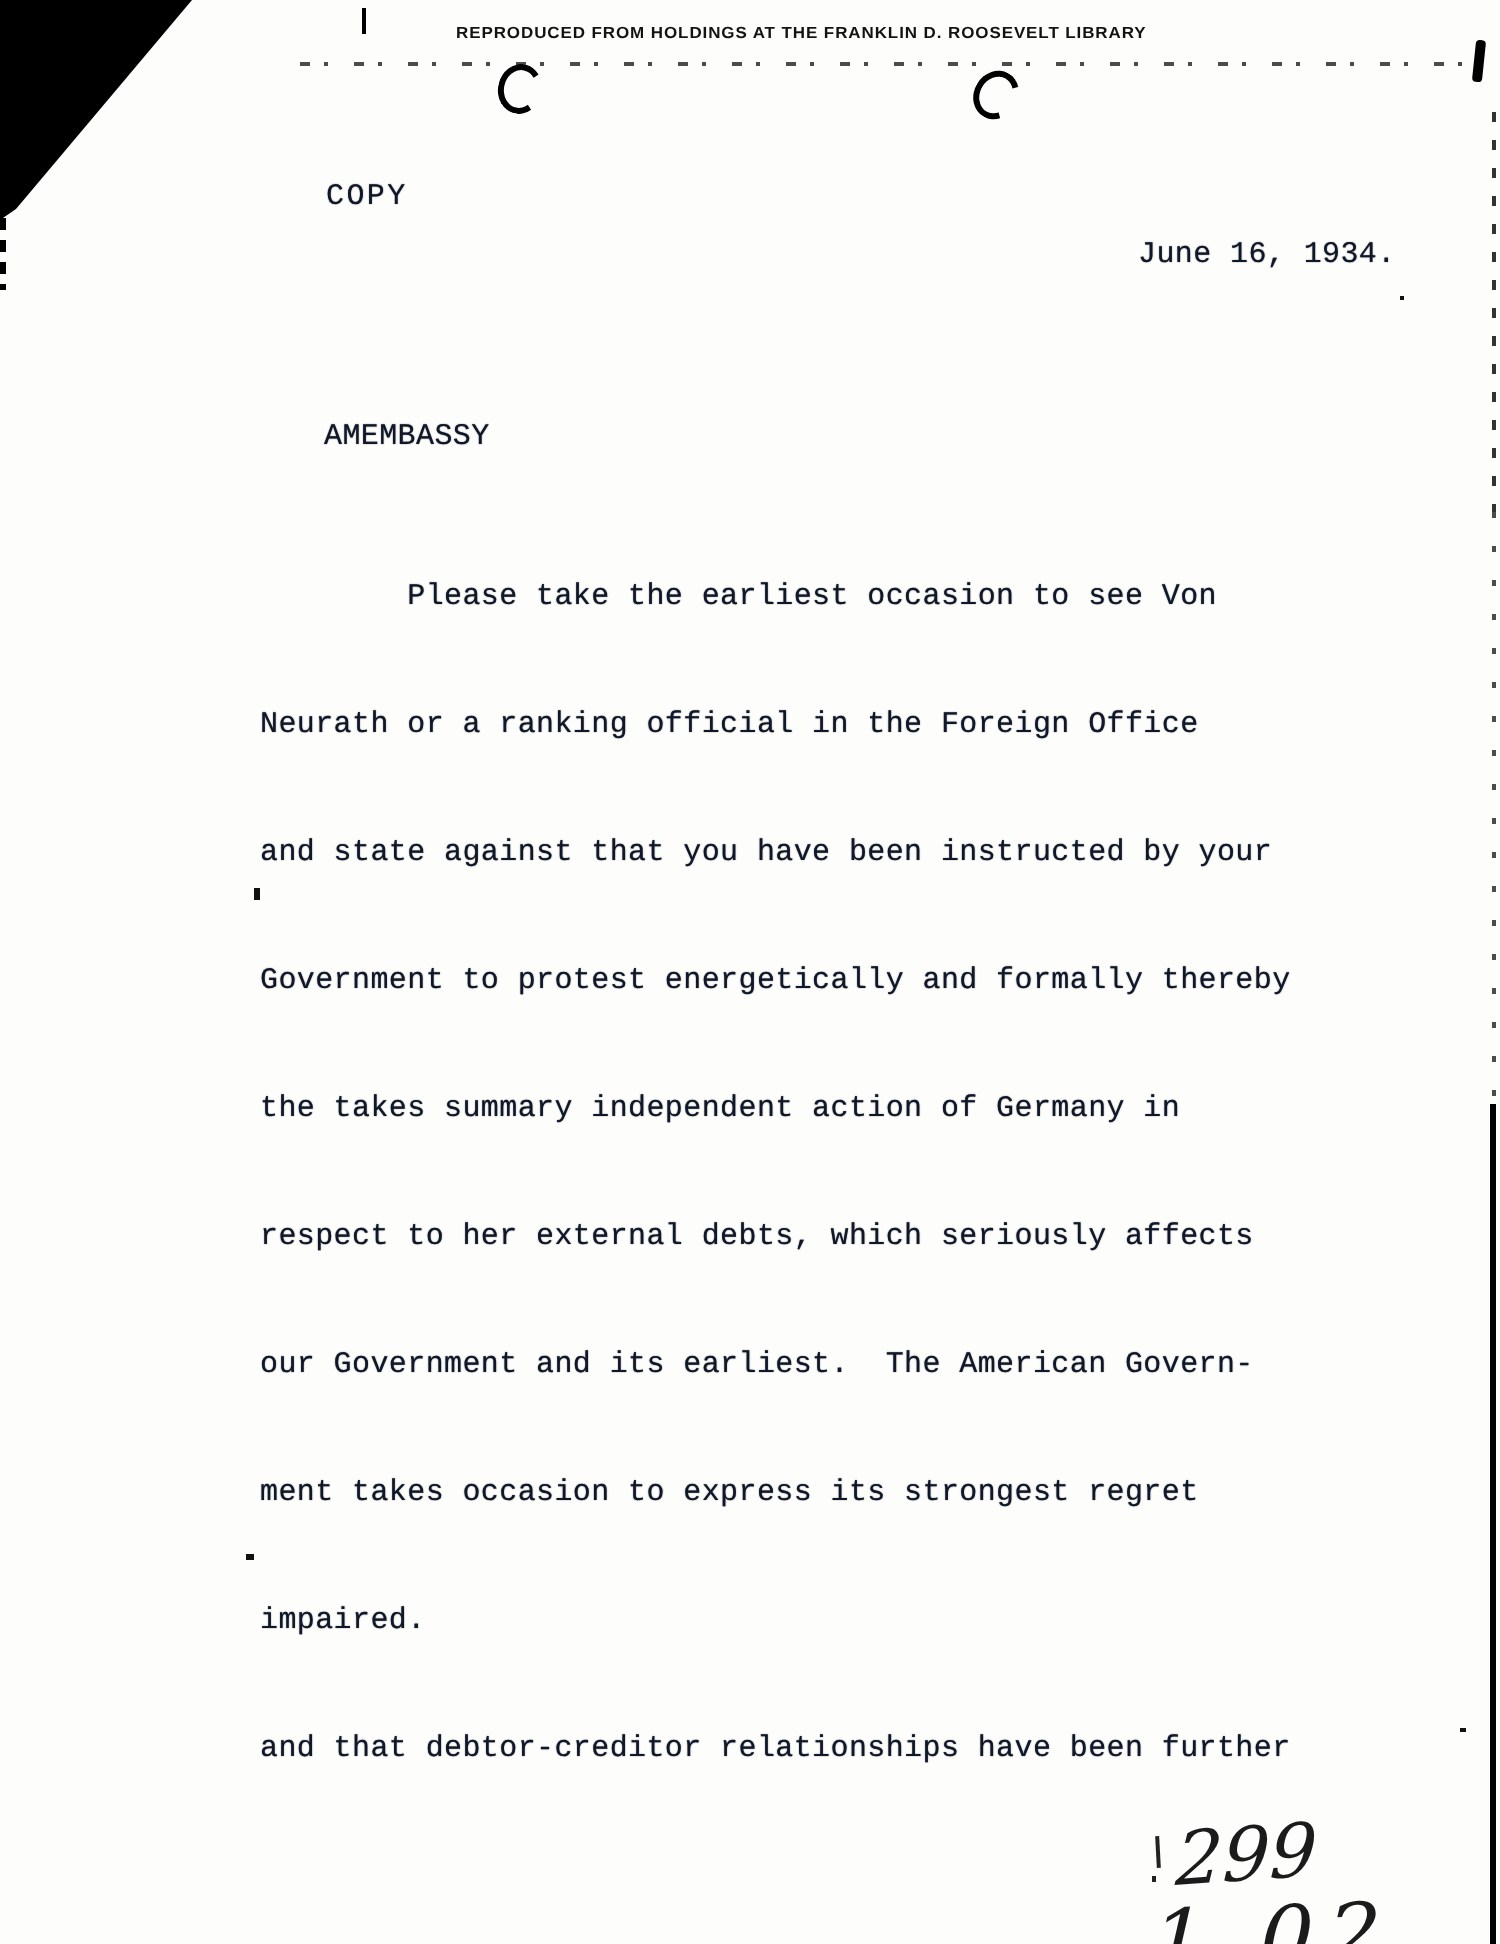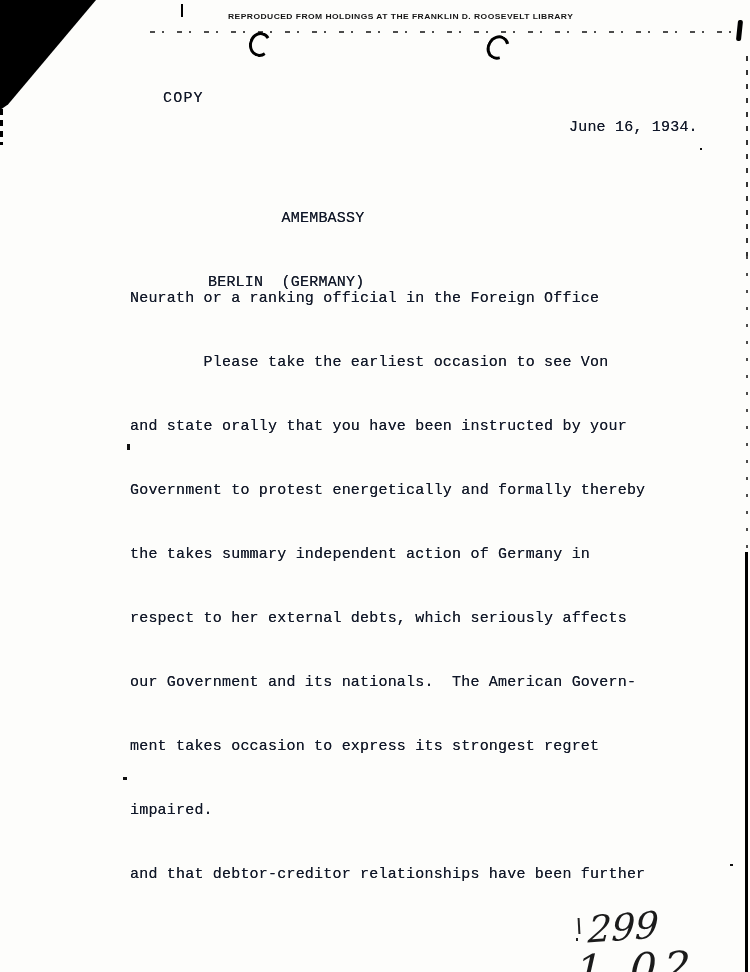--- a/index.html
+++ b/index.html
@@ -99,31 +99,30 @@
   <div class="speck" style="top:148px;left:700px;width:2px;height:2px;"></div>
   <div class="speck" style="top:864px;left:730px;width:3px;height:2px;"></div>
 
   <div id="library-stamp">REPRODUCED FROM HOLDINGS AT THE FRANKLIN D. ROOSEVELT LIBRARY</div>
 
   <div id="copy-label" class="type">COPY</div>
   <div id="date-line" class="type">June 16, 1934.</div>
 
   <div id="addressee" class="type">
     <div class="bl">AMEMBASSY</div>
-    <div class="bl">     BERLIN  (GERMANY)</div>
   </div>
 
   <div id="letter-body" class="type">
+    <div class="bl">        Please take the earliest occasion to see Von</div>
     <div class="bl">Neurath or a ranking official in the Foreign Office</div>
-    <div class="bl">        Please take the earliest occasion to see Von</div>
-    <div class="bl">and state orally that you have been instructed by your</div>
+    <div class="bl">and state against that you have been instructed by your</div>
     <div class="bl">Government to protest energetically and formally thereby</div>
     <div class="bl">the takes summary independent action of Germany in</div>
     <div class="bl">respect to her external debts, which seriously affects</div>
-    <div class="bl">our Government and its nationals.  The American Govern-</div>
+    <div class="bl">our Government and its earliest.  The American Govern-</div>
     <div class="bl">ment takes occasion to express its strongest regret</div>
     <div class="bl">impaired.</div>
     <div class="bl">and that debtor-creditor relationships have been further</div>
     
     
     
     
     
     
     

